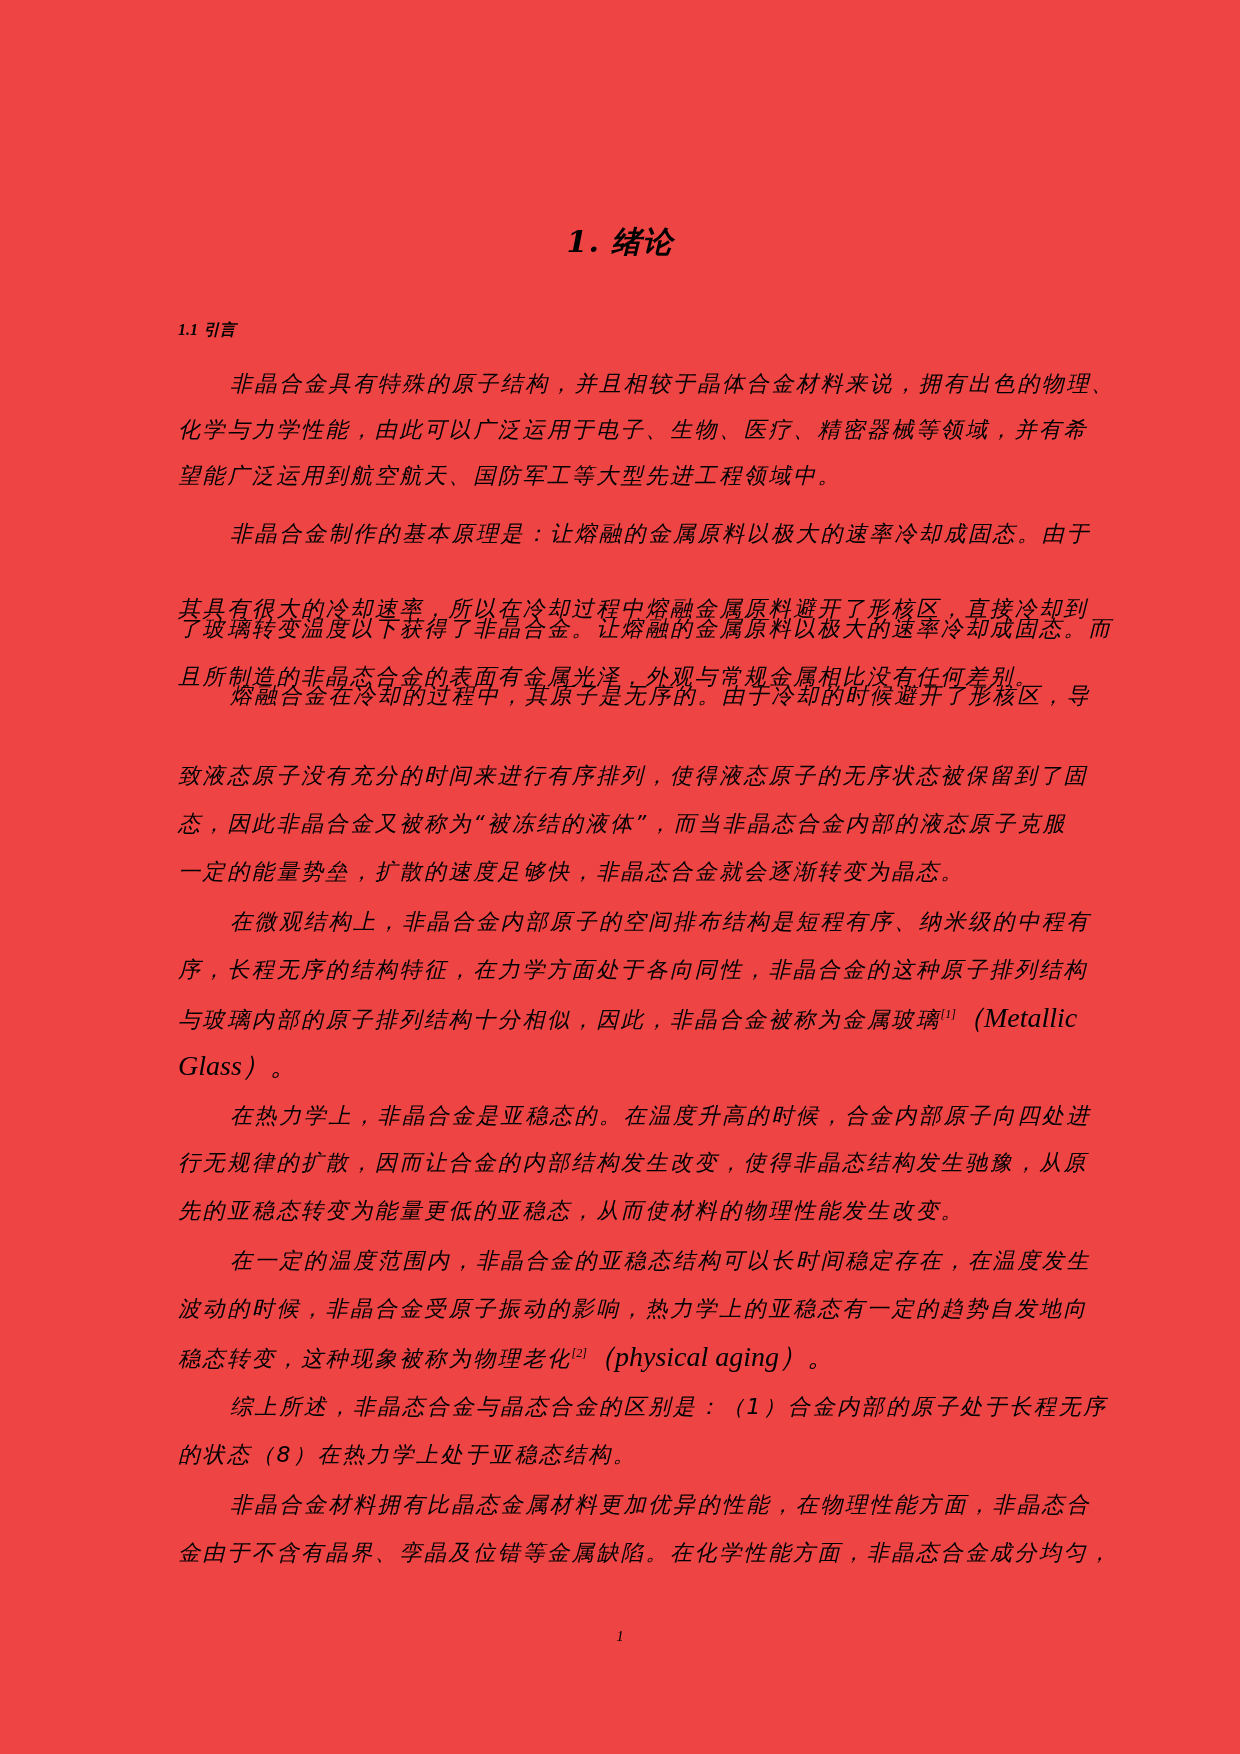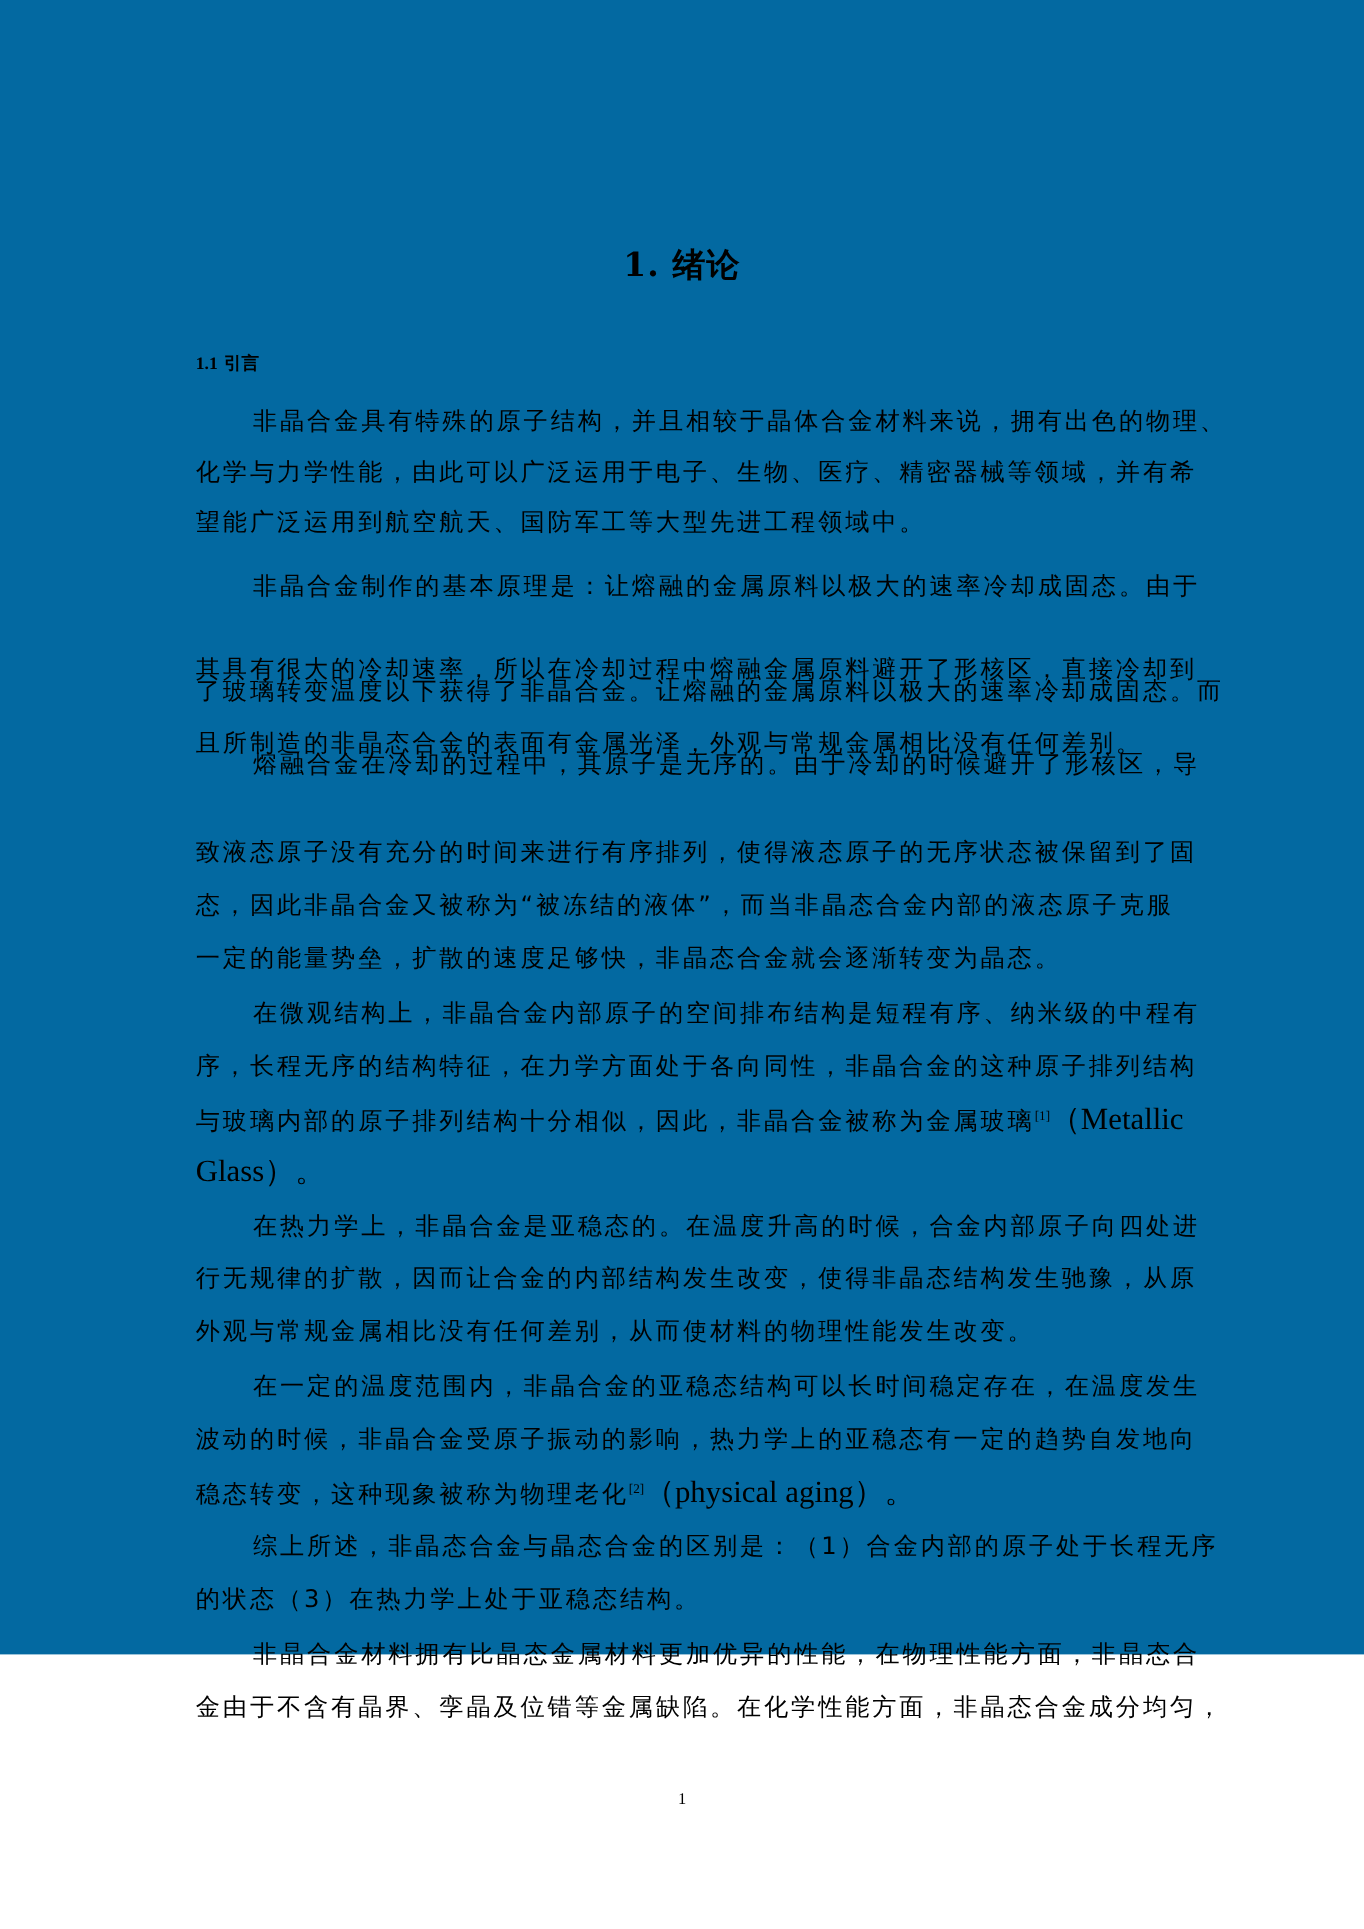--- a/index.html
+++ b/index.html
@@ -12,22 +12,23 @@
       height: 1754px;
       position: relative;
       overflow: hidden;
       color: #000000;
       font-family: "DejaVu Serif", "Liberation Serif", serif;
     }
     .page {
       position: absolute;
       left: 0; top: 0;
       width: 1240px;
-      height: 1504px;
-      background: #0369a1;
+      height: 1754px;
+      background: #ef4444;
+      font-style: italic;
     }
     .chapter-title {
       position: absolute;
       left: 0;
       width: 1240px;
       top: 222px;
       text-align: center;
       font-size: 30px;
       font-weight: bold;
       letter-spacing: 1px;
@@ -124,34 +125,34 @@
       <div class="line" style="top:954px">序，长程无序的结构特征，在力学方面处于各向同性，非晶合金的这种原子排列结构</div>
       <div class="line" style="top:1002px">
         <span>与玻璃内部的原子排列结构十分相似，因此，非晶合金被称为金属玻璃</span><sup class="ref">[1]</sup><span class="latin">（Metallic</span>
       </div>
       <div class="line latin" style="top:1050px">Glass）。</div>
     </div>
 
     <div>
       <div class="line indent" style="top:1100px">在热力学上，非晶合金是亚稳态的。在温度升高的时候，合金内部原子向四处进</div>
       <div class="line" style="top:1147px">行无规律的扩散，因而让合金的内部结构发生改变，使得非晶态结构发生驰豫，从原</div>
-      <div class="line" style="top:1195px">外观与常规金属相比没有任何差别，从而使材料的物理性能发生改变。</div>
+      <div class="line" style="top:1195px">先的亚稳态转变为能量更低的亚稳态，从而使材料的物理性能发生改变。</div>
     </div>
 
     <div>
       <div class="line indent" style="top:1245px">在一定的温度范围内，非晶合金的亚稳态结构可以长时间稳定存在，在温度发生</div>
       <div class="line" style="top:1293px">波动的时候，非晶合金受原子振动的影响，热力学上的亚稳态有一定的趋势自发地向</div>
       <div class="line" style="top:1341px">
         <span>稳态转变，这种现象被称为物理老化</span><sup class="ref">[2]</sup><span class="latin">（physical aging）。</span>
       </div>
     </div>
 
     <div>
       <div class="line indent" style="top:1391px">综上所述，非晶态合金与晶态合金的区别是：（1）合金内部的原子处于长程无序</div>
-      <div class="line" style="top:1439px">的状态（3）在热力学上处于亚稳态结构。</div>
+      <div class="line" style="top:1439px">的状态（8）在热力学上处于亚稳态结构。</div>
     </div>
 
     <div>
       <div class="line indent" style="top:1489px">非晶合金材料拥有比晶态金属材料更加优异的性能，在物理性能方面，非晶态合</div>
       <div class="line" style="top:1537px">金由于不含有晶界、孪晶及位错等金属缺陷。在化学性能方面，非晶态合金成分均匀，</div>
     </div>
 
   </div>
 
   <div class="page-number">1</div>

